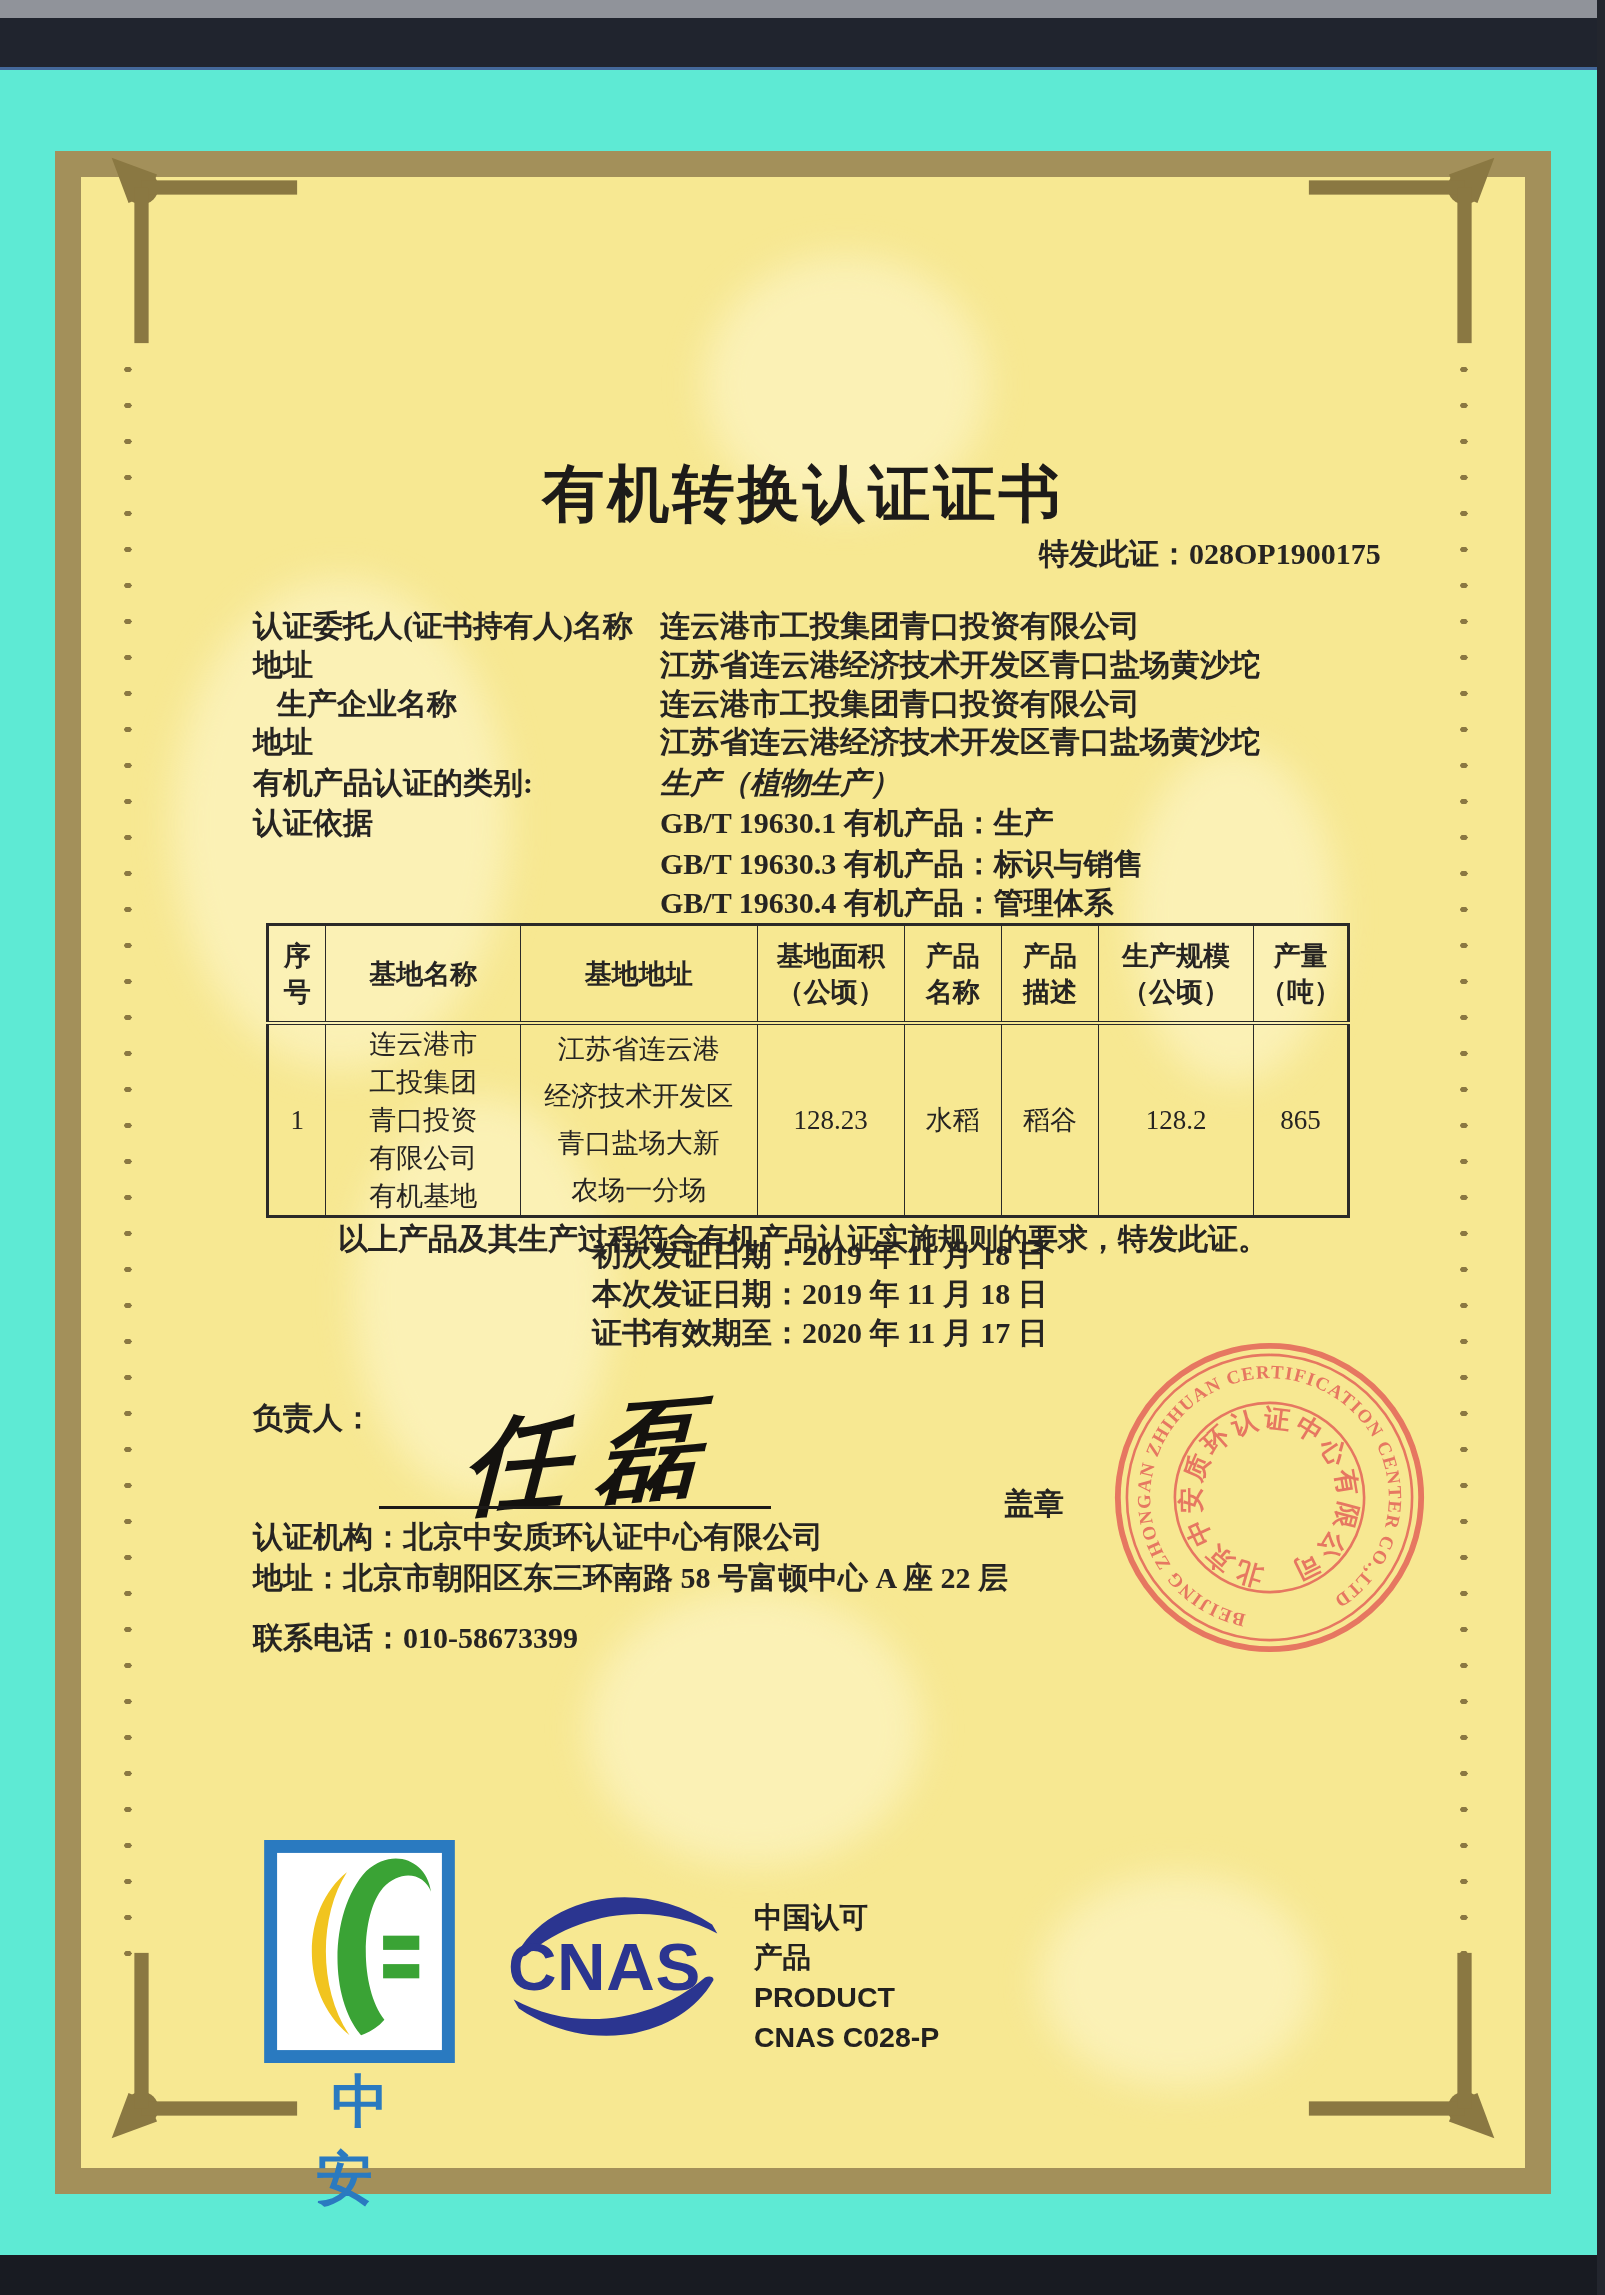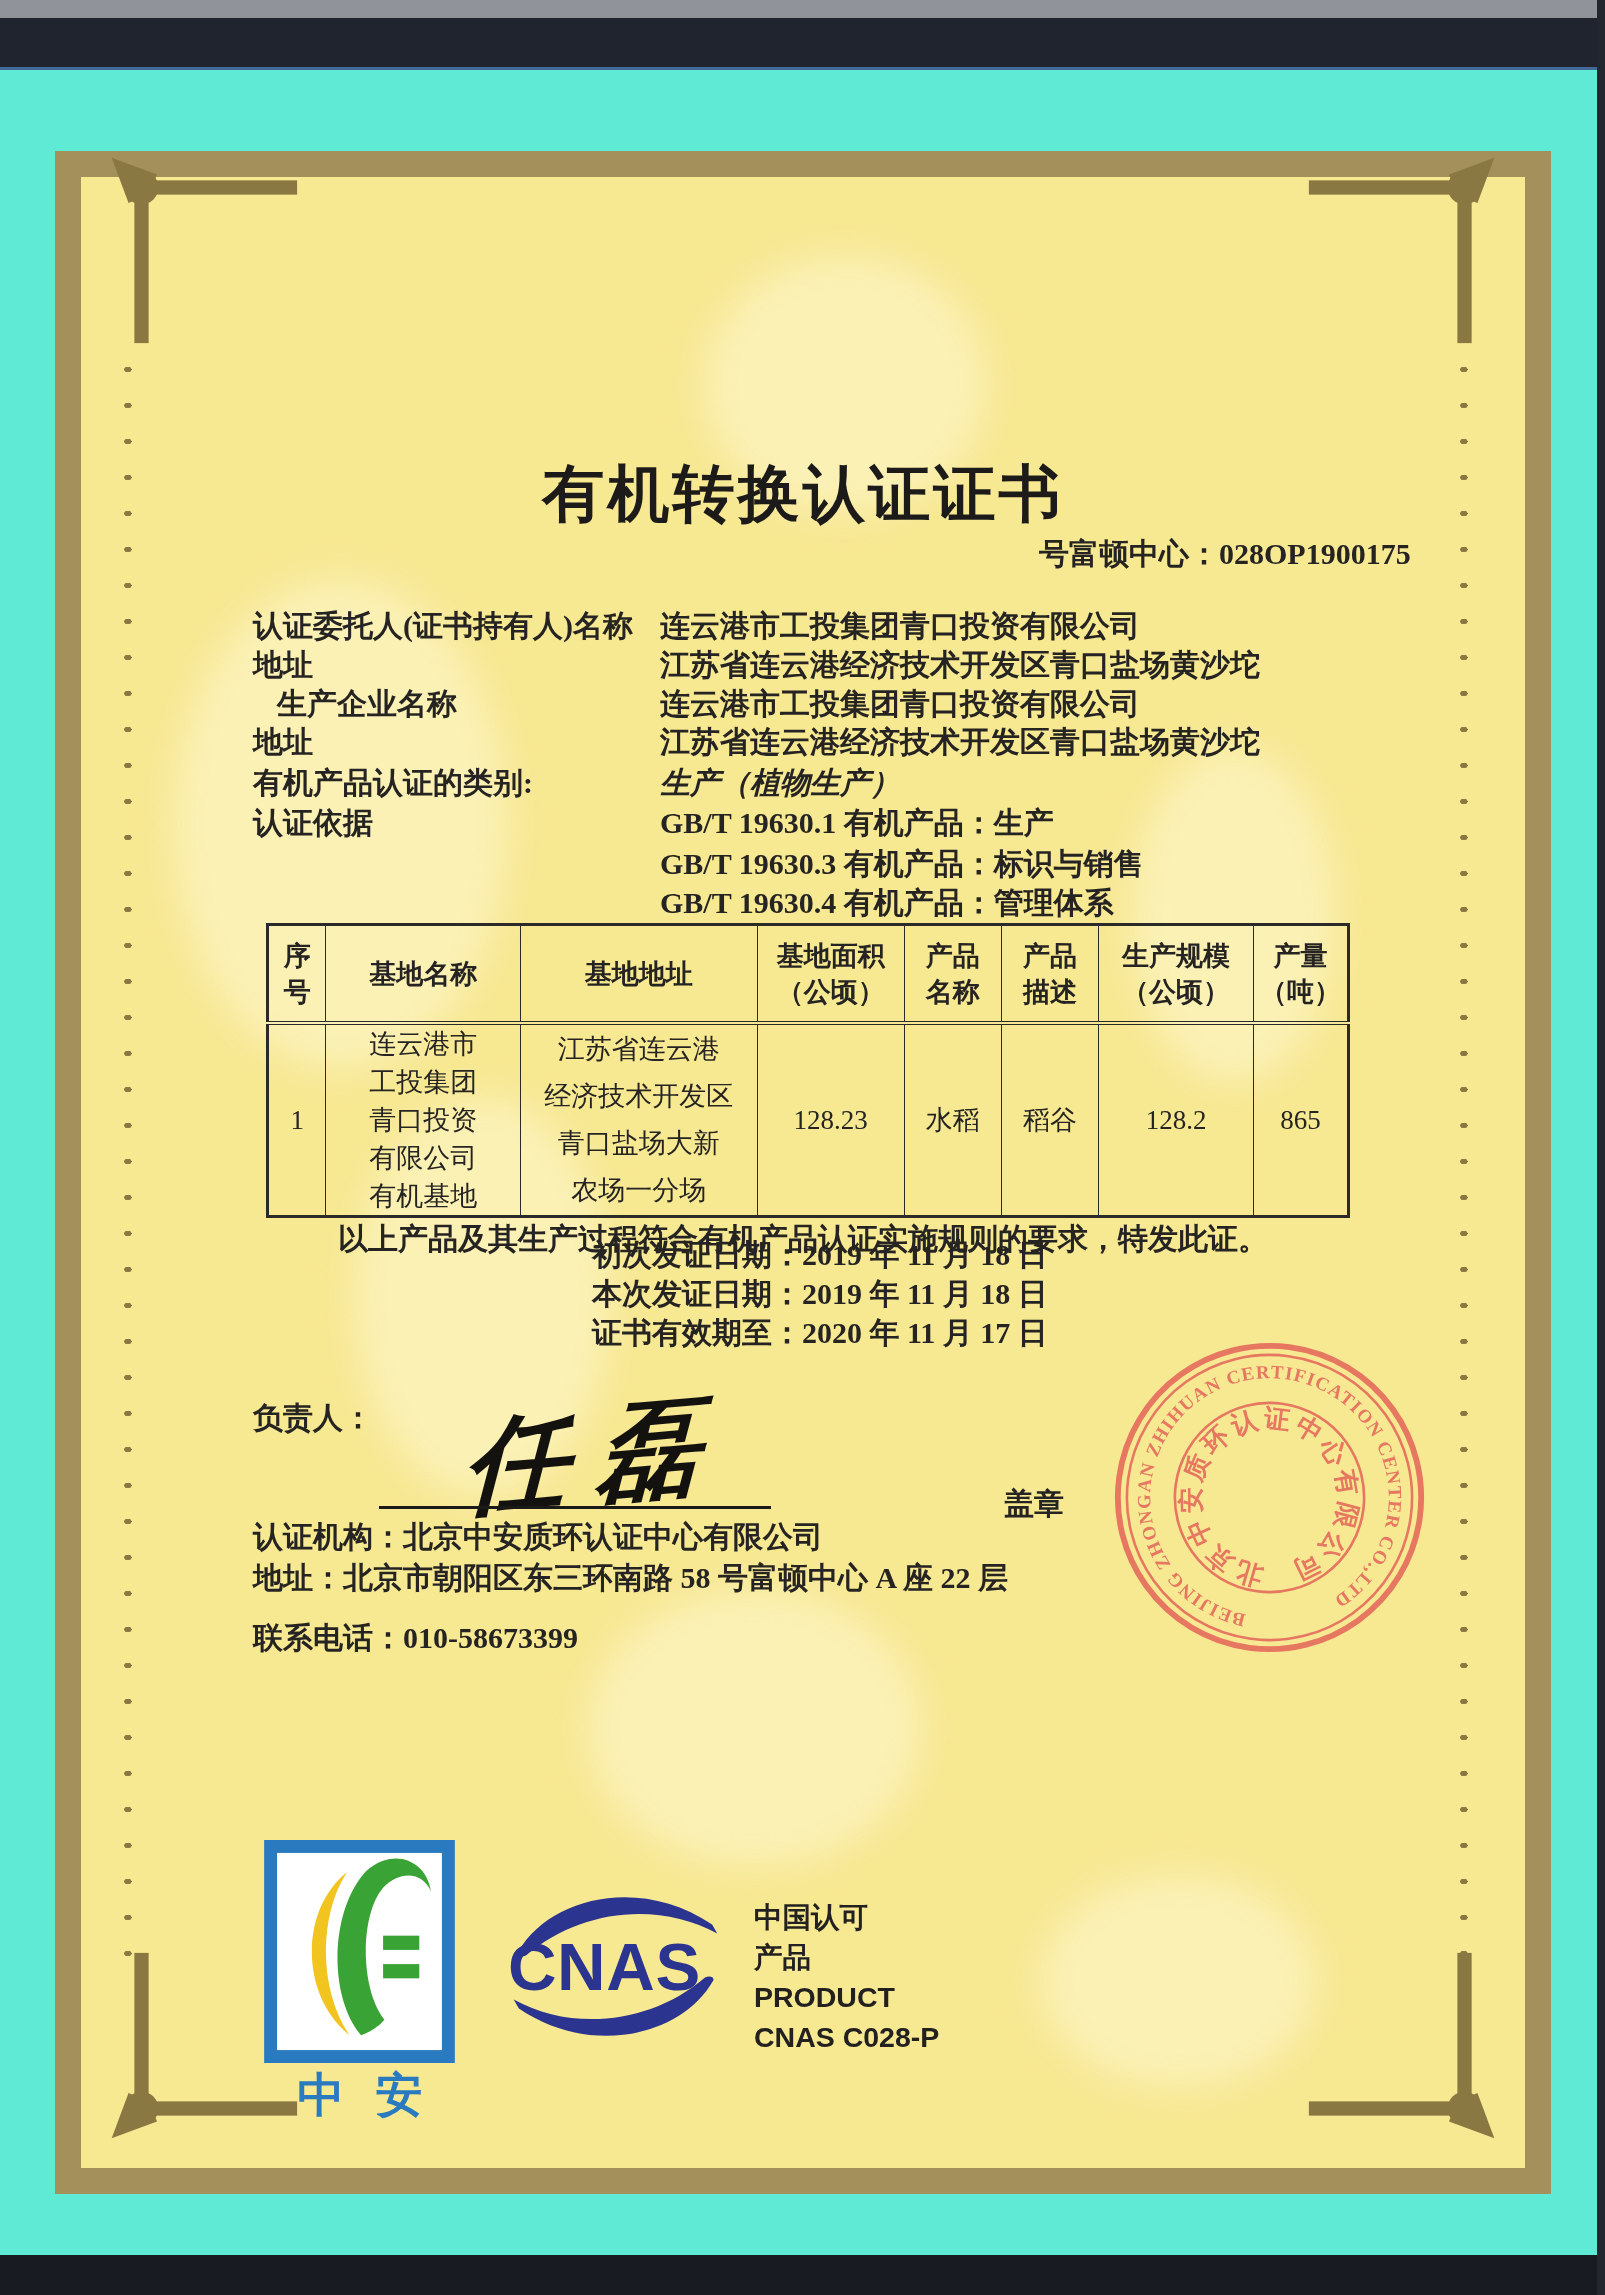--- a/index.html
+++ b/index.html
@@ -54,21 +54,21 @@
   .sig-underline { left:379px; top:1506px; width:392px; height:2.6px; background:#1c1a18; }
   .signature { left:463px; top:1387px; font-size:105px; font-weight:600; font-style:italic;
                letter-spacing:27px; transform:rotate(-5deg) skewX(-6deg); color:#14120f; }
   .seal-label { left:1004px; top:1484px; font-size:30px; font-weight:700; }
   .stamp { left:1101px; top:1329px; width:337px; height:337px; transform:rotate(-14deg);
            opacity:.88; mix-blend-mode:multiply; }
   
   .zhongan-box { left:264px; top:1840px; }
   .zhongan-text { left:258px; top:2064px; width:204px; text-align:center;
                   font-family:"Liberation Sans","DejaVu Sans",sans-serif;
-                  font-size:47px; font-weight:700; color:#2a7ac0; letter-spacing:31px; text-indent:31px; }
+                  font-size:57px; font-weight:700; color:#2a7ac0; letter-spacing:31px; text-indent:31px; }
   .cnas-box { left:504px; top:1879px; }
   .accred { left:754px; top:1897px; font-size:28.5px; font-weight:600; line-height:40px;
             font-family:"Liberation Sans","DejaVu Sans",sans-serif; color:#23211f; }
 </style>
 </head>
 <body>
 
 <div class="scan">
 
   <div class="band-top"></div>
@@ -119,21 +119,21 @@
     </svg>
   </div>
   <div class="dotcol" style="left:122px;"></div>
   <div class="dotcol" style="left:1458px;"></div>
 
   <div class="content">
 
     <div class="abs title">有机转换认证证书</div>
 
     <div class="abs certno">
-      <span>号富顿中心：</span><span>028OP1900175</span>
+      <span>特发此证：</span><span>028OP1900175</span>
     </div>
 
     <div class="abs frow-label" style="top:606px;">认证委托人(证书持有人)名称</div>
     <div class="abs frow-value" style="top:606px;">连云港市工投集团青口投资有限公司</div>
     <div class="abs frow-label" style="top:645px;">地址</div>
     <div class="abs frow-value" style="top:645px;">江苏省连云港经济技术开发区青口盐场黄沙坨</div>
     <div class="abs frow-label" style="top:684px;margin-left:24px;">生产企业名称</div>
     <div class="abs frow-value" style="top:684px;">连云港市工投集团青口投资有限公司</div>
     <div class="abs frow-label" style="top:722px;">地址</div>
     <div class="abs frow-value" style="top:722px;">江苏省连云港经济技术开发区青口盐场黄沙坨</div>

